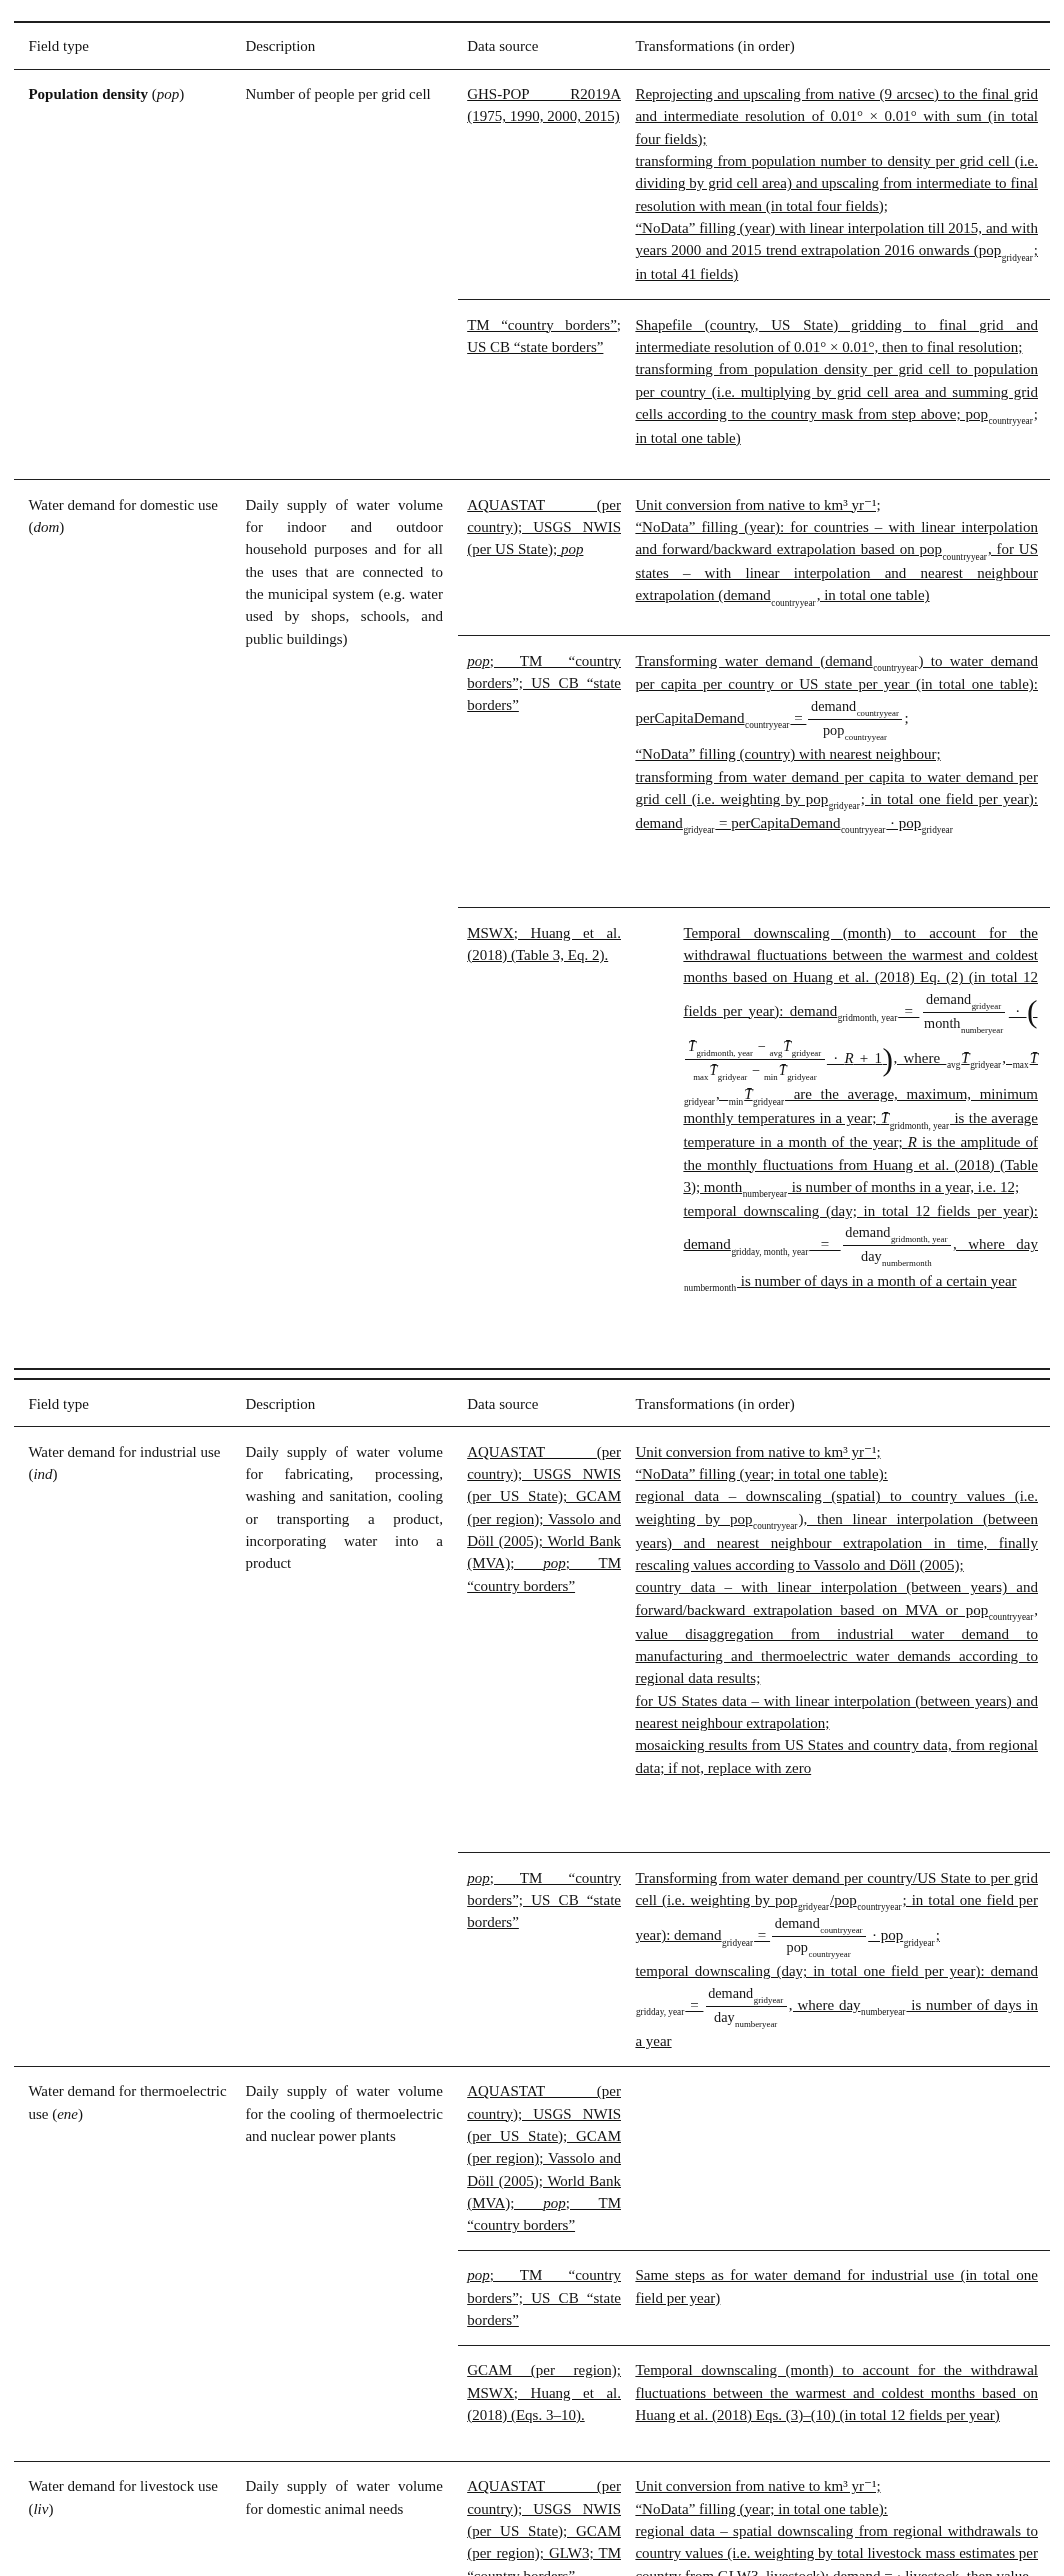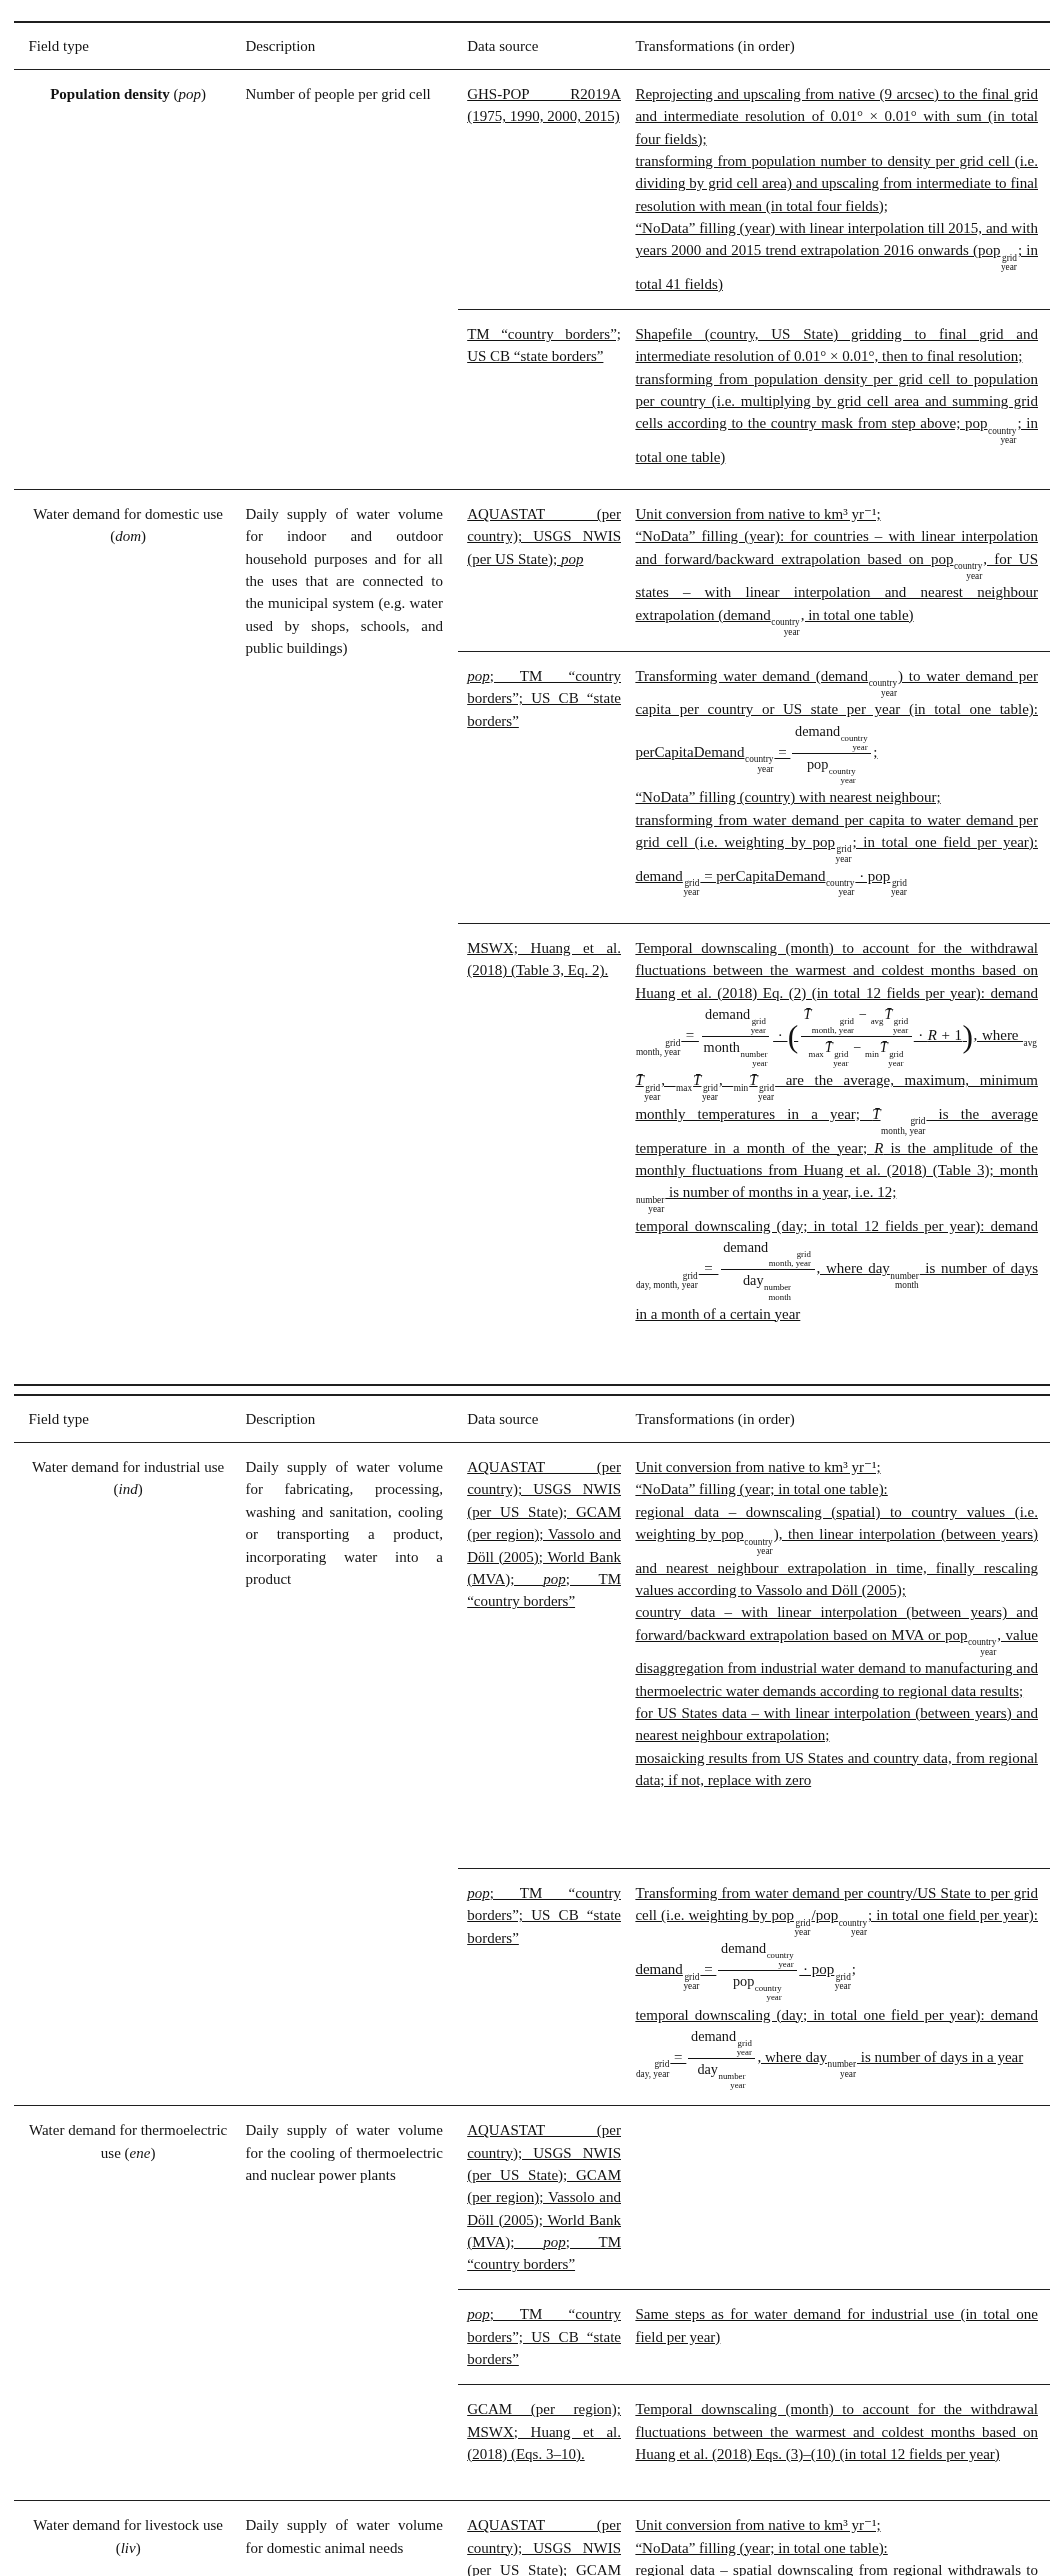--- a/index.html
+++ b/index.html
@@ -14,32 +14,32 @@
   .block + .block{margin-top:8.2px;}
   .hdr{
     display:grid;grid-template-columns:231px 213px 177px 1fr;
     padding:12.4px 0 11.3px;border-bottom:1.5px solid #1f1f1f;
   }
   .hcell{white-space:nowrap;}
   .h1{padding-left:14px;}
   .h3{padding-left:8.8px;font-family:Liberation Serif, serif;}
   .row{display:grid;grid-template-columns:231px 213px 1fr;}
   .row + .row{border-top:1.3px solid #1f1f1f;}
-  .cell{box-sizing:border-box;text-align:center;}
+  .cell{box-sizing:border-box;}
   .cell-field{padding:13.4px 17.5px 13.4px 14px;}
   .cell-desc{padding:13.4px 15.5px 13.4px 0;text-align:justify;}
   .subarea{display:flex;flex-direction:column;text-decoration:underline;}
   .subrow{display:grid;grid-template-columns:177px 1fr;box-sizing:border-box;}
   .subrow + .subrow{border-top:1px solid #1f1f1f;}
   .cell-source{padding:13.4px 14.4px 13.4px 8.8px;text-align:justify;}
   .cell-trans{padding:13.4px 12.4px 13.4px 0;text-align:justify;}
   .cell-trans p{margin:0;}
   
   .ss{
-    display:inline-flex;flex-direction:column;align-items:flex-end;
+    display:inline-flex;align-items:flex-start;
     vertical-align:-0.58em;line-height:1.03;font-size:0.62em;
     margin:0 1px 0 0.5px;text-align:left;font-style:normal;
   }
   .ss .ss-sup,.ss .ss-sub{display:block;white-space:nowrap;}
   
   .frac{
     display:inline-flex;flex-direction:column;align-items:center;
     vertical-align:middle;text-align:center;margin:1px 2.1px;
     font-size:0.95em;line-height:1.3;
   }
@@ -133,21 +133,21 @@
                   <span class="ss-sub">year</span>
                 </span> = perCapitaDemand<span class="ss">
                   <span class="ss-sup">country</span>
                   <span class="ss-sub">year</span>
                 </span> · pop<span class="ss">
                   <span class="ss-sup">grid</span>
                   <span class="ss-sub">year</span>
                 </span></p>
             </div>
           </div>
-          <div class="subrow" style="min-height: 461px;">
+          <div class="subrow" style="min-height: 461px; gap: 48px;">
             <div class="cell cell-source">MSWX; Huang et al. (2018) (Table 3, Eq. 2).</div>
             <div class="cell cell-trans">
               <p>Temporal downscaling (month) to account for the withdrawal fluctuations between the warmest and coldest months based on Huang et al. (2018) Eq. (2) (in total 12 fields per year): demand<span class="ss">
                   <span class="ss-sup">grid</span>
                   <span class="ss-sub">month, year</span>
                 </span> = <span class="frac">
                   <span class="num">demand<span class="ss">
                       <span class="ss-sup">grid</span>
                       <span class="ss-sub">year</span>
                     </span></span>

